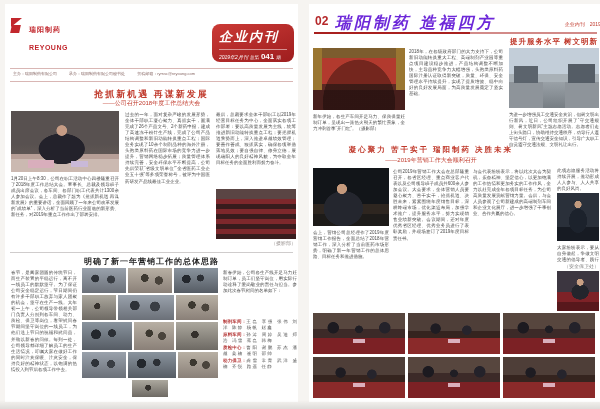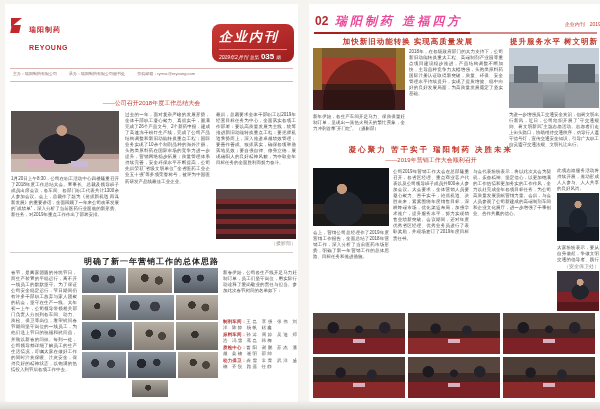--- a/index.html
+++ b/index.html
@@ -141,21 +141,21 @@
   .gph.alt{background:
       radial-gradient(circle at 30% 38%, #1e1c22 0 7%, transparent 8%),
       radial-gradient(circle at 64% 42%, #26242c 0 7%, transparent 8%),
       linear-gradient(180deg,#4e3e38 0 44%, #35241f 44% 60%, #8a2a2a 60%);}
   .gph::after{content:"";position:absolute;left:44%;bottom:28%;width:12px;height:4px;
     background:#e3bfcd;opacity:.9;}
 
   
   .p2no{left:6px;top:10px;font-size:12px;font-weight:bold;color:#b5282a;}
   .p2slogan{left:26px;top:9px;font-family:"DejaVu Serif", serif;font-style:italic;
-    font-weight:bold;font-size:12px;color:#ec4899;letter-spacing:3px;}
+    font-weight:bold;font-size:16px;color:#6d28d9;letter-spacing:3px;}
   .p2issue{right:5px;top:17px;font-size:5px;color:#c0392b;text-align:right;width:150px;}
   .p2rule{left:5px;top:28px;width:283px;height:2px;
     background:linear-gradient(90deg,#a8201f 0 55%, #d28a88 55%);}
 
   .names-block .ng{margin-bottom:2px;}
   .nh{color:#b23030;font-weight:bold;}
   .nn{color:#555;}
   .attr{position:absolute;font-size:5px;color:#8a8a8a;text-align:right;}
 </style>
 </head>
@@ -173,33 +173,34 @@
       <span class="logo-en">REYOUNG</span>
     </span>
   </div>
 
 
   <div class="abs issue-box">
     <span class="issue-label">企业内刊</span>
     <span class="issue-line2">
       <span class="issue-date">2019年2月刊</span>
       <span class="issue-pre">总第</span>
-      <span class="issue-no">035</span>
+      <span class="issue-no">041</span>
       <span class="issue-suf">期</span>
     </span>
   </div>
 
   <div class="abs pubstrip">
     <div>
       <span>主办：瑞阳制药有限公司</span>
       <span>承办：瑞阳制药有限公司秘书处</span>
       <span>投稿邮箱：rymsc@reyoung.com</span>
     </div>
   </div>
 
+  <div class="hl-red-lg" style="top:84px;">抢抓新机遇  再谋新发展</div>
   <div class="hl-sub" style="top:95px;">——公司召开2018年度工作总结大会</div>
 
   <div class="photo photo-speaker1" style="left:6px;top:107px;width:108px;height:61px;">
     <span class="pink1"></span>
       <span class="pink2"></span>
   </div>
   <div class="micro" style="left:6px;top:171px;width:108px;height:73px;">
     <div>1月20日上午8:30，公司在职工活动中心四楼隆重召开了2018年度工作总结大会。董事长、总裁及领导班子成员出席会议，各车间、各部门职工代表共计1300余人参加会议。会上，总裁作了题为《抢抓新机遇 再谋新发展》的重要讲话，全面回顾了一年来公司改革发展的“成绩单”，深入分析了当前医药行业面临的新形势、新任务，对2019年重点工作作出了部署安排。</div>
   </div>
   <div class="micro" style="left:120px;top:107px;width:85px;height:137px;">
@@ -258,21 +259,20 @@
   </div>
 </div>
 
 <div class="page" id="page2">
 
   <div class="abs p2no">02</div>
   <div class="abs p2slogan">瑞阳制药  造福四方</div>
   <div class="abs p2issue">企业内刊　2019年2月刊　总第024期</div>
   <div class="abs p2rule"></div>
 
-  <div class="hl-red-md" style="left:2px;top:33px;width:194px;">加快新旧动能转换  实现高质量发展</div>
   <div class="photo photo-hall" style="left:4px;top:44px;width:92px;height:62px;"></div>
   <div class="micro" style="left:100px;top:44px;width:94px;height:96px;">
     <div>2018年，在各级政府部门的大力支持下，公司新旧动能转换重大工程、高端制剂产业园等重点项目建设稳步推进，产品结构调整不断加快，主导品种竞争力大幅增强，头孢类原料药国际注册认证取得新突破，质量、环保、安全管理水平持续提升，实现了提质增效、稳中向好的良好发展局面，为高质量发展奠定了坚实基础。</div>
   </div>
   <div class="micro" style="left:4px;top:109px;width:92px;height:31px;">
     <div>新年伊始，各生产车间开足马力、保质保量赶制订单，呈现出一派热火朝天的繁忙景象，全力冲刺首季“开门红”。（摄影部）</div>
   </div>
 
   <div class="hl-red-md" style="left:200px;top:33px;width:90px;">提升服务水平  树文明新风</div>
   <div class="photo photo-street" style="left:200px;top:44px;width:90px;height:60px;">

